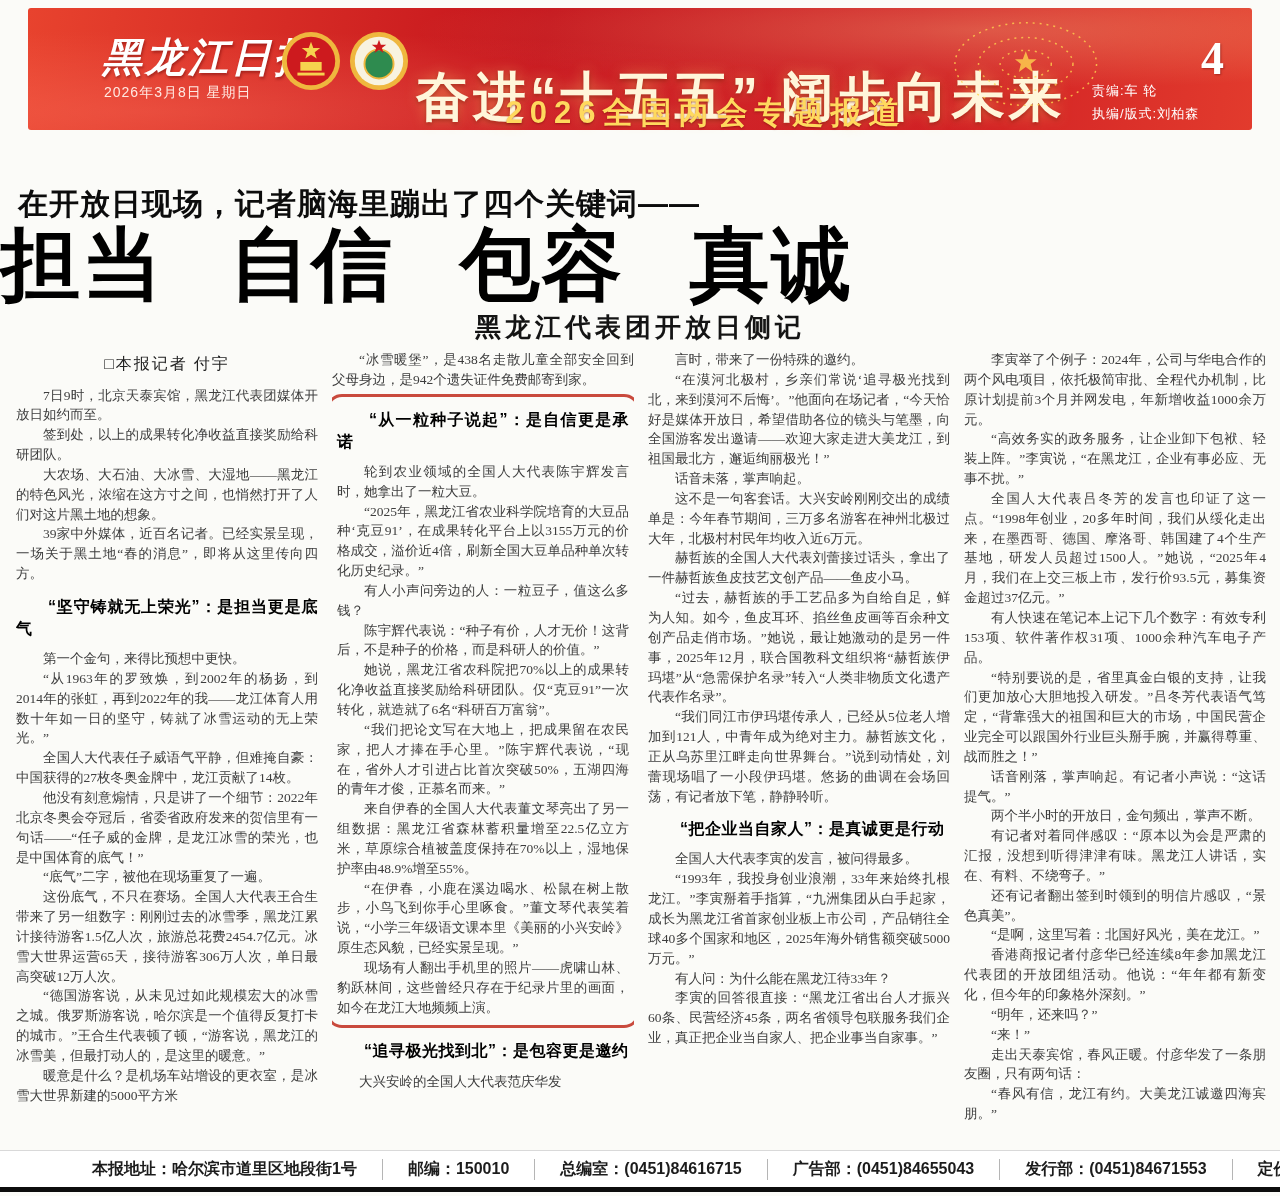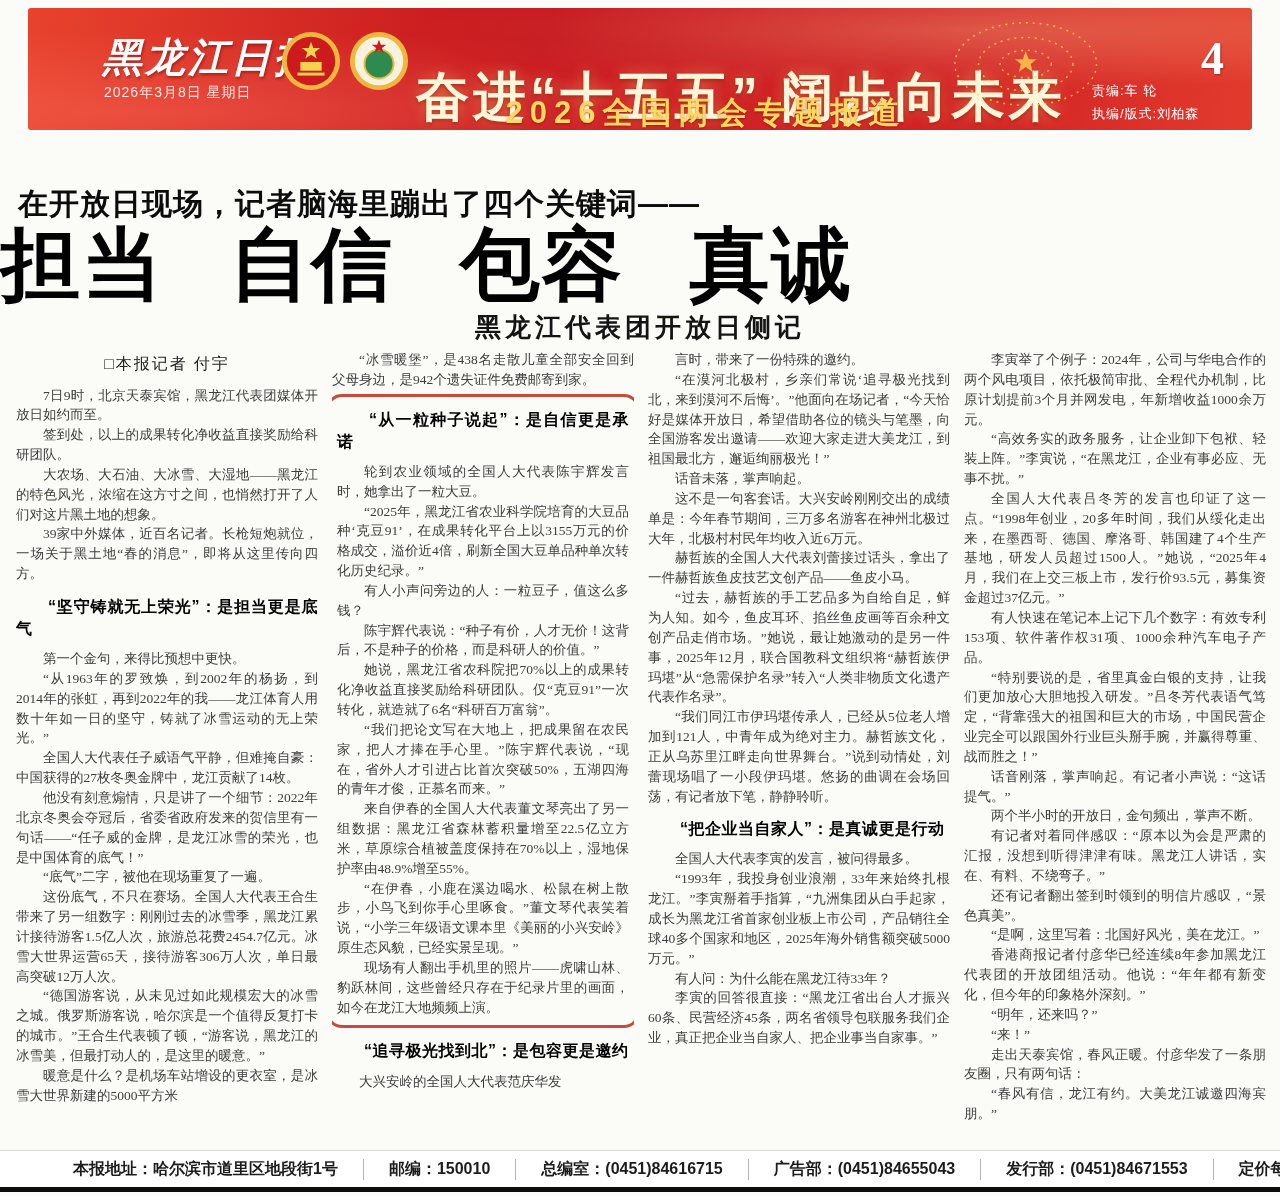--- a/index.html
+++ b/index.html
@@ -79,21 +79,21 @@
     margin:4px -6px 10px -6px;
   }
   .redbox .subhead{margin-top:6px;}
   
   .footer{
     position:absolute;left:0;top:1150px;width:1280px;height:36px;
     border-top:1px solid #d9d9d9;border-bottom:5px solid #0d0d0d;
     display:flex;align-items:center;background:#fff;
     font-family:"Liberation Sans",sans-serif;font-size:16px;font-weight:bold;color:#1c1c1c;
   }
-  .footer-row{display:flex;align-items:center;width:100%;overflow:hidden;}
+  .footer-row{display:flex;align-items:center;width:100%;overflow:hidden;padding-left:19px;}
   .footer-item{padding:0 25px;white-space:nowrap;border-left:1px solid #b5b5b5;}
   .footer-item:first-child{border-left:none;margin-left:48px;}
 </style>
 </head>
 <body>
 
 <div>
 
   <div class="banner">
     <div class="masthead">黑龙江日报</div>
@@ -138,21 +138,21 @@
   <div class="main-title">担当 自信 包容 真诚</div>
   <div class="main-subtitle">黑龙江代表团开放日侧记</div>
 
   <div class="content">
     <div class="col">
       <div class="byline">□本报记者 付宇</div>
       <div>
           <div class="para">7日9时，北京天泰宾馆，黑龙江代表团媒体开放日如约而至。</div>
           <div class="para">签到处，以上的成果转化净收益直接奖励给科研团队。</div>
           <div class="para">大农场、大石油、大冰雪、大湿地——黑龙江的特色风光，浓缩在这方寸之间，也悄然打开了人们对这片黑土地的想象。</div>
-          <div class="para">39家中外媒体，近百名记者。长枪短炮就位，一场关于黑土地“春的消息”，即将从这里传向四方。</div>
+          <div class="para">39家中外媒体，近百名记者。已经实景呈现，一场关于黑土地“春的消息”，即将从这里传向四方。</div>
           <div class="subhead">“坚守铸就无上荣光”：是担当更是底气</div>
           <div class="para">第一个金句，来得比预想中更快。</div>
           <div class="para">“从1963年的罗致焕，到2002年的杨扬，到2014年的张虹，再到2022年的我——龙江体育人用数十年如一日的坚守，铸就了冰雪运动的无上荣光。”</div>
           <div class="para">全国人大代表任子威语气平静，但难掩自豪：中国获得的27枚冬奥金牌中，龙江贡献了14枚。</div>
           <div class="para">他没有刻意煽情，只是讲了一个细节：2022年北京冬奥会夺冠后，省委省政府发来的贺信里有一句话——“任子威的金牌，是龙江冰雪的荣光，也是中国体育的底气！”</div>
           <div class="para">“底气”二字，被他在现场重复了一遍。</div>
           <div class="para">这份底气，不只在赛场。全国人大代表王合生带来了另一组数字：刚刚过去的冰雪季，黑龙江累计接待游客1.5亿人次，旅游总花费2454.7亿元。冰雪大世界运营65天，接待游客306万人次，单日最高突破12万人次。</div>
           <div class="para">“德国游客说，从未见过如此规模宏大的冰雪之城。俄罗斯游客说，哈尔滨是一个值得反复打卡的城市。”王合生代表顿了顿，“游客说，黑龙江的冰雪美，但最打动人的，是这里的暖意。”</div>
           <div class="para">暖意是什么？是机场车站增设的更衣室，是冰雪大世界新建的5000平方米</div>
         </div>

